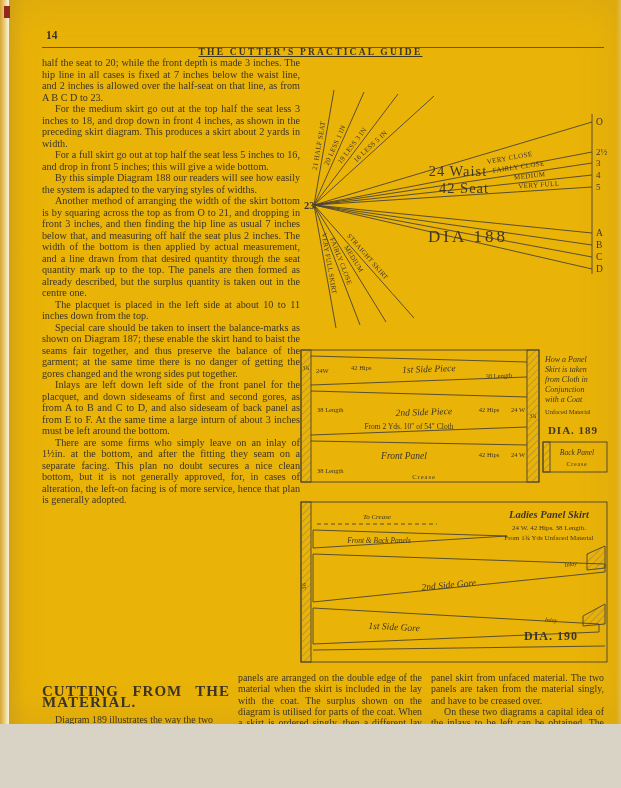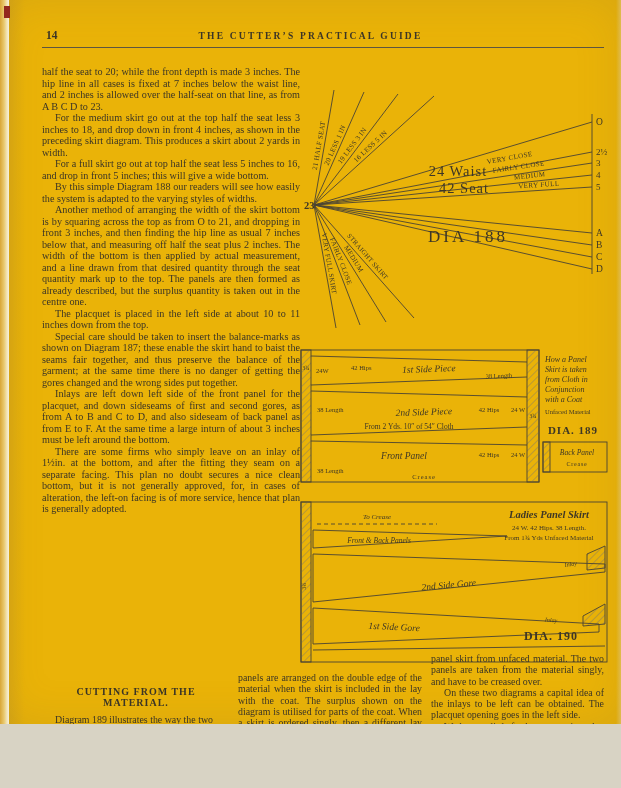--- a/index.html
+++ b/index.html
@@ -8,48 +8,48 @@
         font-family:"Liberation Serif","DejaVu Serif",serif;color:#3b3526;
         box-shadow:inset 0 0 46px rgba(120,100,55,.16);}
   .gutter{position:absolute;left:0;top:0;width:9px;height:100%;
         background:linear-gradient(90deg,#d9a637 0%,#e9c96e 45%,#f2e5ba 78%,#f6f0de 100%);}
   .fold{position:absolute;left:9px;top:0;width:16px;height:100%;
         background:linear-gradient(90deg,rgba(150,120,60,.18),rgba(150,120,60,0));}
   .right-edge{position:absolute;right:0;top:0;width:5px;height:100%;
         background:linear-gradient(270deg,rgba(222,200,140,.55),rgba(246,240,222,0));}
   .ink-mark{position:absolute;left:4px;top:6px;width:6px;height:12px;background:#93281e;}
   .page-number{position:absolute;left:46px;top:29px;font-size:11.5px;font-weight:bold;}
-  .running-title{position:absolute;left:0;top:31px;width:621px;text-align:center;
-        font-size:9.5px;font-weight:bold;letter-spacing:2.2px;white-space:nowrap;}
+  .running-title{position:absolute;left:0;top:47px;width:621px;text-align:center;
+        font-size:9.5px;font-weight:bold;letter-spacing:2.2px;white-space:nowrap;text-decoration:underline;}
   .header-rule{position:absolute;left:42px;top:47px;width:562px;height:0;border-top:1px solid #5d5540;}
   .col{position:absolute;text-align:justify;font-size:10.2px;line-height:11.5px;}
   .col p{margin:0;text-indent:13px;}
   .col p.cont{text-indent:0;}
   .bottom{font-size:9.9px;line-height:11.3px;}
-  .section-heading{text-align:center;font-weight:bold;font-size:10px;letter-spacing:1px;
+  .section-heading{font-weight:bold;font-size:15px;letter-spacing:1px;
         text-indent:0 !important;margin:0 0 5px 0 !important;}
   svg{position:absolute;}
   svg text{font-family:"Liberation Serif","DejaVu Serif",serif;fill:#3e3726;}
   .ln{stroke:#4a4334;stroke-width:0.9;fill:none;}
   .it{font-style:italic;}
 </style>
 </head>
 <body>
 
 <div class="page">
   <div class="gutter"></div>
   <div class="fold"></div>
   <div class="right-edge"></div>
   <div class="ink-mark"></div>
 
   <div class="page-number">14</div>
   <div class="running-title">THE CUTTER’S PRACTICAL GUIDE</div>
   <div class="header-rule"></div>
 
-  <div class="col" style="left:42px;top:57px;width:258px;margin-top:9px;">
+  <div class="col" style="left:42px;top:57px;width:258px;">
     <p class="cont">half the seat to 20; while the front depth is made 3 inches. The hip line in all cases is fixed at 7 inches below the waist line, and 2 inches is allowed over the half-seat on that line, as from A B C D to 23.</p>
     <p>For the medium skirt go out at the top half the seat less 3 inches to 18, and drop down in front 4 inches, as shown in the preceding skirt diagram. This produces a skirt about 2 yards in width.</p>
     <p>For a full skirt go out at top half the seat less 5 inches to 16, and drop in front 5 inches; this will give a wide bottom.</p>
     <p>By this simple Diagram 188 our readers will see how easily the system is adapted to the varying styles of widths.</p>
     <p>Another method of arranging the width of the skirt bottom is by squaring across the top as from O to 21, and dropping in front 3 inches, and then finding the hip line as usual 7 inches below that, and measuring off half the seat plus 2 inches. The width of the bottom is then applied by actual measurement, and a line drawn from that desired quantity through the seat quantity mark up to the top. The panels are then formed as already described, but the surplus quantity is taken out in the centre one.</p>
     <p>The placquet is placed in the left side at about 10 to 11 inches down from the top.</p>
     <p>Special care should be taken to insert the balance-marks as shown on Diagram 187; these enable the skirt hand to baist the seams fair together, and thus preserve the balance of the garment; at the same time there is no danger of getting the gores changed and the wrong sides put together.</p>
     <p>Inlays are left down left side of the front panel for the placquet, and down sideseams of first and second gores, as from A to B and C to D, and also sideseam of back panel as from E to F. At the same time a large inturn of about 3 inches must be left around the bottom.</p>
     <p>There are some firms who simply leave on an inlay of 1½in. at the bottom, and after the fitting they seam on a separate facing. This plan no doubt secures a nice clean bottom, but it is not generally approved, for, in cases of alteration, the left-on facing is of more service, hence that plan is generally adopted.</p>
   </div>
@@ -57,21 +57,21 @@
   <div class="col bottom" style="left:42px;top:686px;width:188px;">
     <p class="section-heading">CUTTING FROM THE MATERIAL.</p>
     <p>Diagram 189 illustrates the way the two</p>
   </div>
 
   <div class="col bottom" style="left:238px;top:672px;width:184px;">
     <p class="cont">panels are arranged on the double edge of the material when the skirt is included in the lay with the coat. The surplus shown on the diagram is utilised for parts of the coat. When a skirt is ordered singly, then a different lay must be used in order that economy may be studied.</p>
     <p>On Diagram 190 is given a capital lay for a</p>
   </div>
 
-  <div class="col bottom" style="left:431px;top:653px;width:173px;">
+  <div class="col bottom" style="left:431px;top:672px;width:173px;">
     <p class="cont">panel skirt from unfaced material. The two panels are taken from the material singly, and have to be creased over.</p>
     <p>On these two diagrams a capital idea of the inlays to be left can be obtained. The placquet opening goes in the left side.</p>
     <p>We hope, a little further on, to give a lay for a full costume.</p>
   </div>
 
   <svg style="left:298px;top:56px;" width="310" height="288" viewBox="0 0 310 288">
     <g class="ln">
       <line x1="294" y1="58" x2="294" y2="218"></line>
       <line x1="16" y1="149" x2="294" y2="66"></line>
       <line x1="16" y1="149" x2="294" y2="96"></line>

